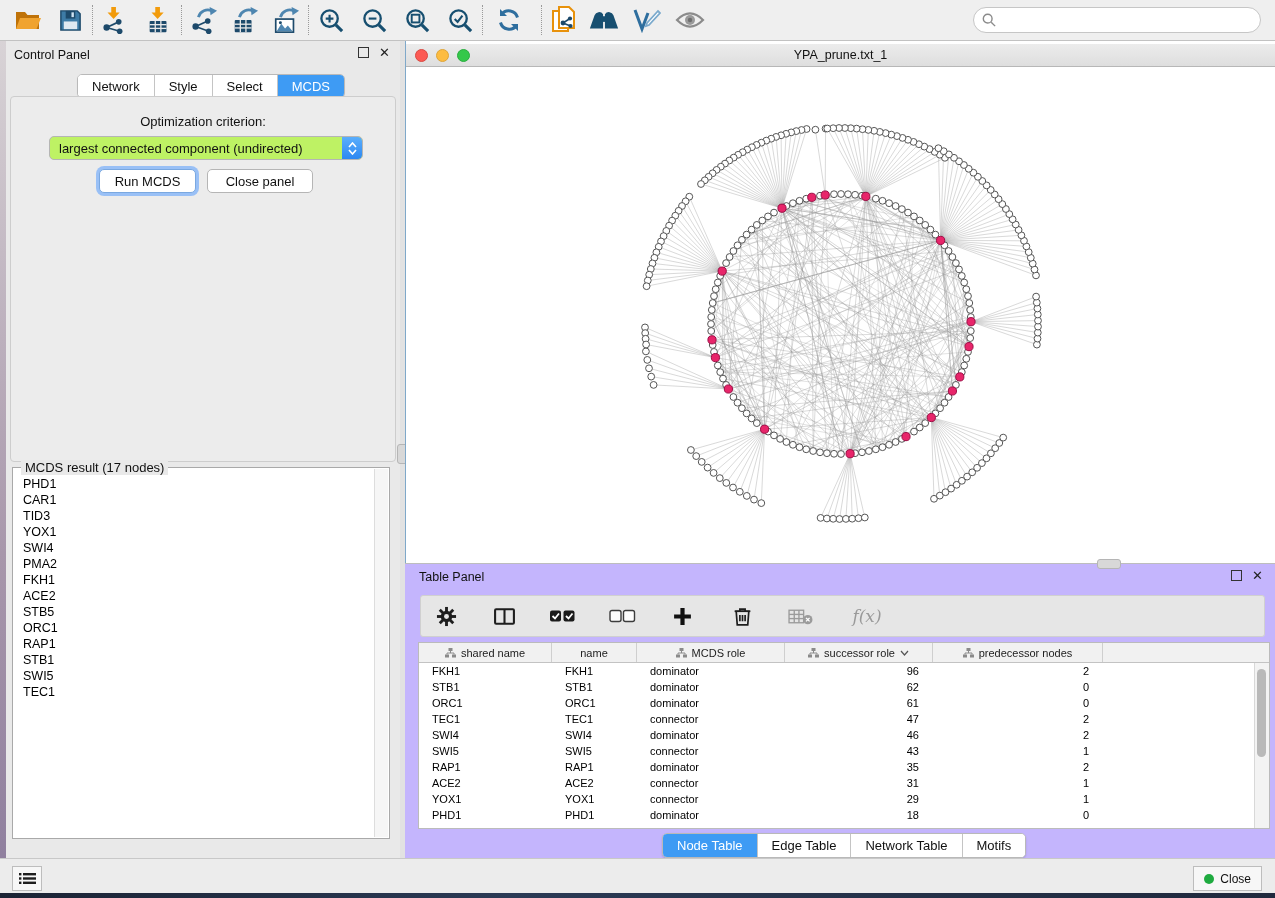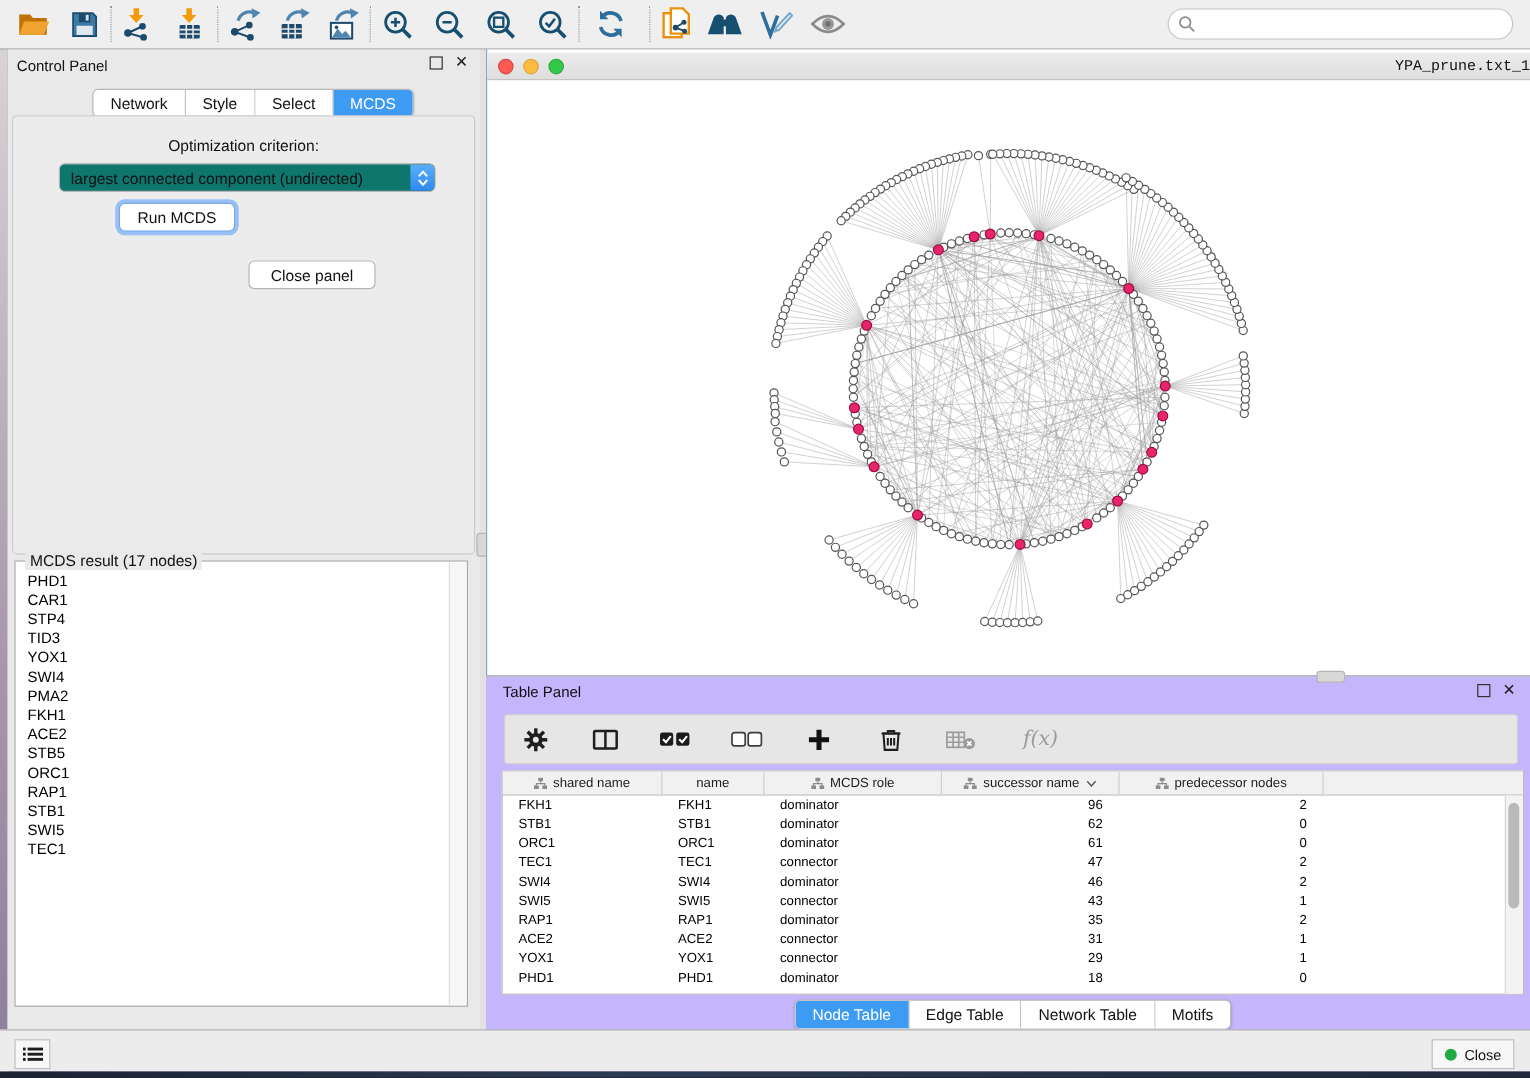--- a/index.html
+++ b/index.html
@@ -33,21 +33,21 @@
   .segmented{position:absolute;display:flex;border:1px solid #b9b9b9;border-radius:5px;overflow:hidden;
              background:#fff;box-shadow:0 1px 1px rgba(0,0,0,.08);justify-content:flex-end;}
   .seg{font-size:13px;color:#111;padding:3px 14px;border-right:1px solid #c4c4c4;background:#fff;display:flex;align-items:center;}
   .seg:last-child{border-right:none;}
   .seg.active{background:#3e9bf4;color:#fff;}
   .cp-tabs{left:71px;top:33px;height:22px;}
 
   .cp-inner{position:absolute;left:4px;top:55px;width:386px;height:366px;background:#ececec;
             border:1px solid #cdcdcd;border-radius:4px;box-sizing:border-box;}
   .opt-label{position:absolute;left:0;top:17px;width:100%;text-align:center;font-size:13px;color:#111;}
-  .dropdown{position:absolute;left:38px;top:39px;width:314px;height:24px;background:#0f766e;border:1px solid #b5b5b5;
+  .dropdown{position:absolute;left:38px;top:39px;width:314px;height:24px;background:#bef264;border:1px solid #b5b5b5;
             border-radius:5px;box-sizing:border-box;display:flex;align-items:center;overflow:hidden;}
   .dropdown .dd-text{font-size:13px;color:#111;margin-left:9px;flex:1;white-space:nowrap;}
   .dd-stepper{width:20px;height:100%;background:linear-gradient(#5aaefc,#2e88f1);display:flex;flex-direction:column;
               align-items:center;justify-content:center;gap:1px;border-radius:0 4px 4px 0;}
   .dd-stepper svg{display:block;}
   .btn{position:absolute;height:24px;background:#fff;border:1px solid #b5b5b5;border-radius:5px;font-size:13px;
        color:#111;display:flex;align-items:center;justify-content:center;box-sizing:border-box;}
   .btn.focus-ring{box-shadow:0 0 0 3px rgba(86,157,255,.55);border-color:#7aa8e0;}
 
   .result-group{position:absolute;left:6px;top:426px;width:378px;height:372px;background:#fff;border:1px solid #a9a9a9;box-sizing:border-box;}
@@ -59,21 +59,21 @@
   .v-splitter{position:absolute;left:400px;top:41px;width:5px;height:817px;background:#e2e2e2;}
   .v-handle{position:absolute;left:-3px;top:403px;width:10px;height:18px;background:#d8d8d8;border:1px solid #b5b5b5;border-radius:3px;}
 
   
   .net-window{position:absolute;left:405px;top:41px;width:870px;height:522px;background:#fff;
               border-left:1px solid #7fa8c9;box-sizing:border-box;}
   .net-titlebar{position:absolute;left:0;top:3px;width:100%;height:22px;background:linear-gradient(#ececec,#dedede);
                 border-bottom:1px solid #b7b7b7;}
   .lights{position:absolute;left:9px;top:5px;display:flex;gap:8px;}
   .light{width:13px;height:13px;border-radius:50%;box-sizing:border-box;}
-  .net-title{position:absolute;left:0;top:4px;width:100%;text-align:right;font-size:12.5px;color:#111;font-family:Liberation Mono, monospace;}
+  .net-title{position:absolute;left:0;top:4px;width:100%;text-align:center;font-size:12.5px;color:#111;}
   .net-canvas{position:absolute;left:1px;top:26px;width:868px;height:494px;background:#fff;overflow:hidden;}
 
   
   .table-panel{position:absolute;left:405px;top:563px;width:870px;height:295px;background:#c4b5fd;
                border-top:1px solid #bdbdbd;box-sizing:border-box;}
   .tp-title{position:absolute;left:14px;top:6px;font-size:12.5px;color:#111;}
   .tp-toolbar{position:absolute;left:15px;top:31px;width:845px;height:42px;background:#e6e6e6;border:1px solid #d0d0d0;
               border-radius:3px;display:flex;align-items:center;padding-left:10px;box-sizing:border-box;gap:16px;}
   .tp-btn{display:inline-flex;align-items:center;justify-content:center;width:30px;height:30px;margin-right:6px;}
   .fx{font-family:"DejaVu Serif",serif;font-style:italic;font-size:17px;color:#9a9a9a;}
@@ -296,29 +296,28 @@
         <span class="dd-stepper">
           <svg width="9" height="6" viewBox="0 0 9 6">
               <path d="M1 5l3.5-4L8 5" stroke="#fff" stroke-width="1.6" fill="none"></path>
             </svg>
           <svg width="9" height="6" viewBox="0 0 9 6">
               <path d="M1 1l3.5 4L8 1" stroke="#fff" stroke-width="1.6" fill="none"></path>
             </svg>
         </span>
       </div>
       <div class="btn focus-ring" style="left:88px;top:72px;width:97px;">Run MCDS</div>
-      <div class="btn" style="left:196px;top:72px;width:106px;margin-top:48px;">Close panel</div>
+      <div class="btn" style="left:196px;top:72px;width:106px;">Close panel</div>
     </div>
 
     <div class="result-group">
       <span class="result-legend">MCDS result (17 nodes)</span>
       <div class="result-list">
           <div>PHD1</div>
           <div>CAR1</div>
-          <div>STP4</div>
           <div>TID3</div>
           <div>YOX1</div>
           <div>SWI4</div>
           <div>PMA2</div>
           <div>FKH1</div>
           <div>ACE2</div>
           <div>STB5</div>
           <div>ORC1</div>
           <div>RAP1</div>
           <div>STB1</div>
@@ -1128,21 +1127,21 @@
           </div>
           <div class="hcell">
             <svg width="11" height="10" viewBox="0 0 11 10">
               <g fill="#8a8a8a">
                 <rect x="3.5" y="0" width="4" height="3"></rect>
                 <rect x="0" y="6.5" width="4" height="3"></rect>
                 <rect x="7" y="6.5" width="4" height="3"></rect>
               </g>
               <path d="M5.5 3v2M2 6.5V5h7v1.5" stroke="#8a8a8a" fill="none"></path>
             </svg>
-            <span>successor name</span>
+            <span>successor role</span>
             <svg width="9" height="6" viewBox="0 0 9 6">
               <path d="M1 1l3.5 4L8 1" stroke="#555" fill="none" stroke-width="1.2"></path>
             </svg>
           </div>
           <div class="hcell">
             <svg width="11" height="10" viewBox="0 0 11 10">
               <g fill="#8a8a8a">
                 <rect x="3.5" y="0" width="4" height="3"></rect>
                 <rect x="0" y="6.5" width="4" height="3"></rect>
                 <rect x="7" y="6.5" width="4" height="3"></rect>

